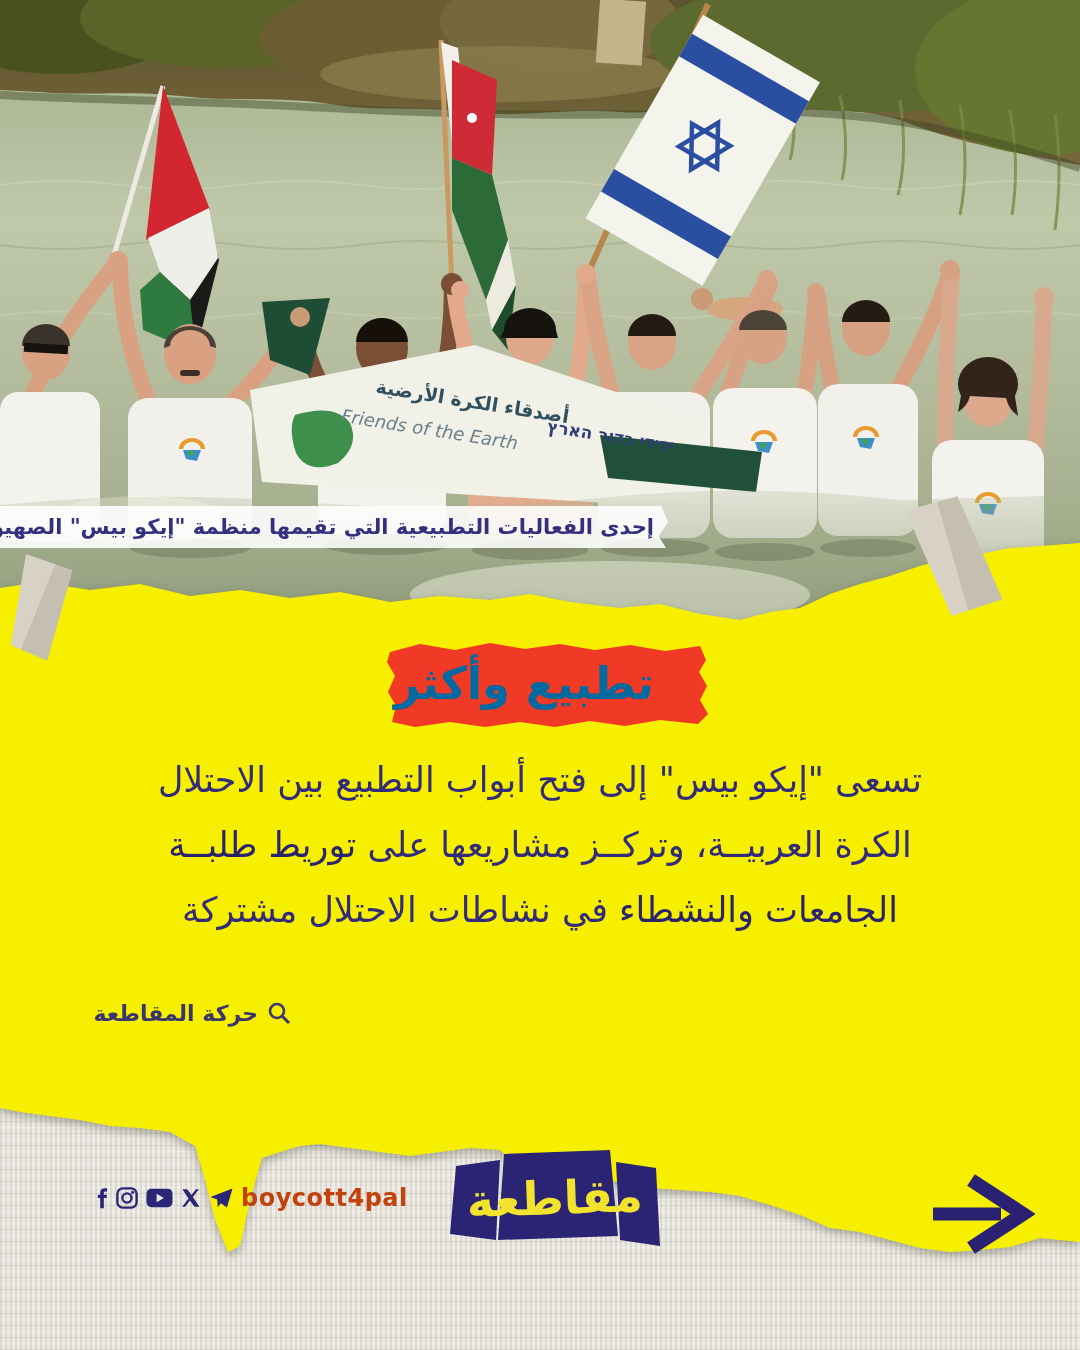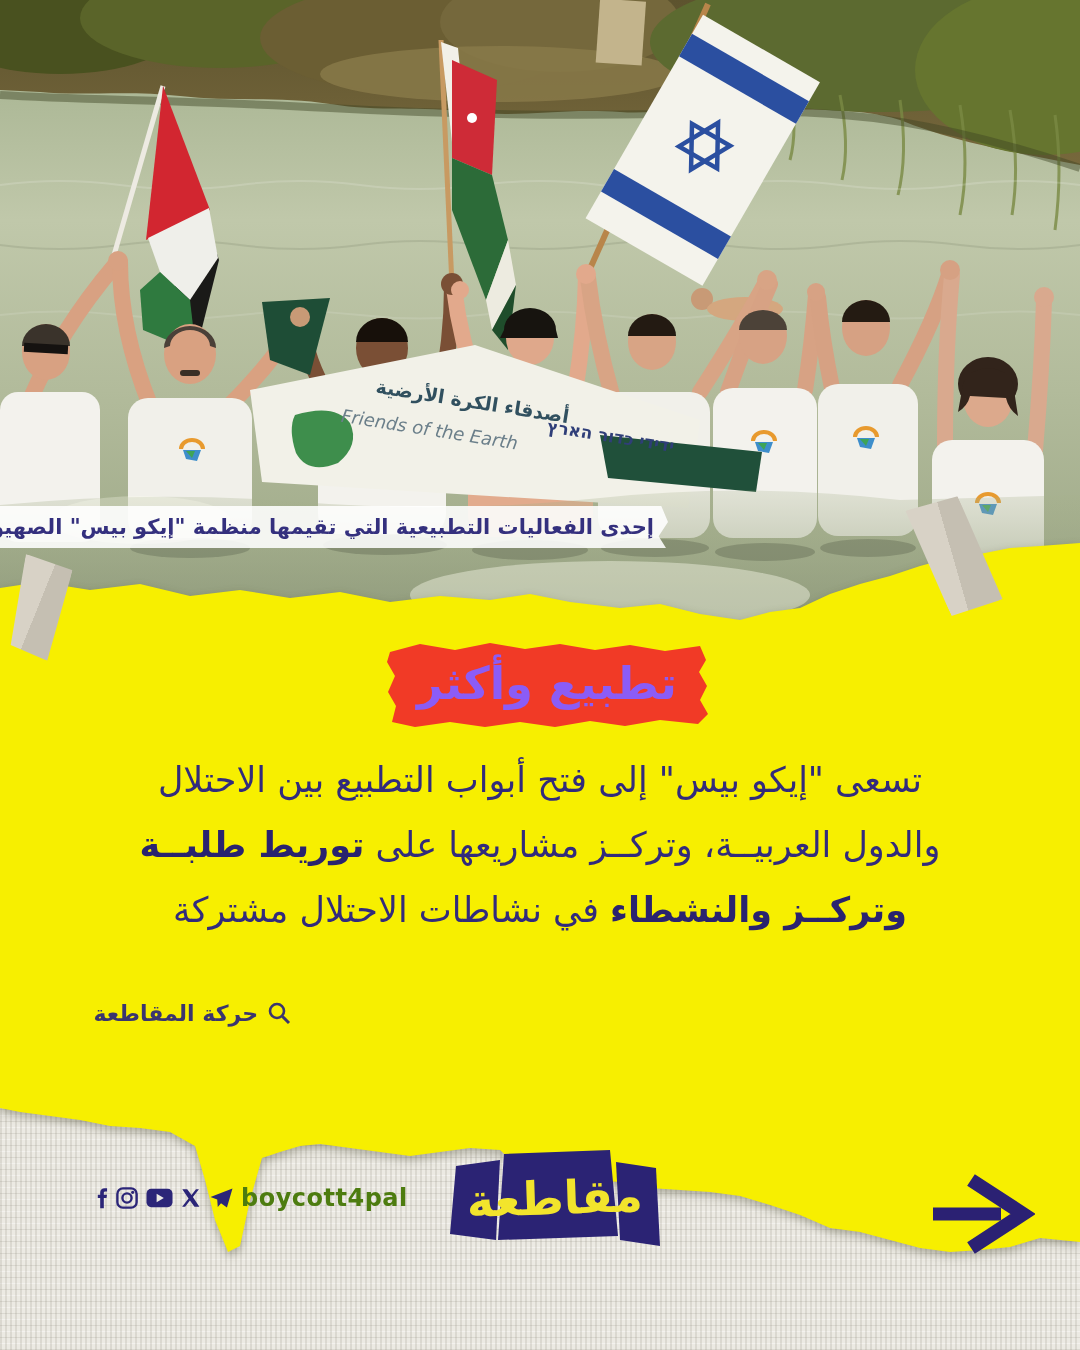--- a/index.html
+++ b/index.html
@@ -12,46 +12,46 @@
            background:rgba(255,255,255,.88);display:flex;align-items:center;
            direction:rtl;padding:0 14px;box-sizing:border-box;
            clip-path:polygon(0 0,99% 0,100% 38%,98.6% 72%,99.7% 100%,0 100%);}
   .caption span{font-size:21px;font-weight:800;color:#34307E;white-space:nowrap;}
 
   
   .torn{position:absolute;left:0;top:0;width:1080px;height:1350px;z-index:2;
         filter:drop-shadow(0 4px 5px rgba(50,50,20,.35));pointer-events:none;}
 
   
-  .badge-label{position:absolute;left:384px;top:636px;width:326px;height:94px;z-index:3;
+  .badge-label{position:absolute;left:361px;top:636px;width:326px;height:94px;z-index:3;
         display:flex;align-items:center;justify-content:center;
-        color:#8b5cf6;font-size:45px;font-weight:800;direction:rtl;}
+        color:#0369a1;font-size:45px;font-weight:800;direction:rtl;}
 
   
   .article{position:absolute;left:40px;top:748px;width:1000px;z-index:3;
            direction:rtl;text-align:center;color:#322B7C;}
   .pline{white-space:nowrap;font-size:35px;line-height:65px;font-weight:500;}
-  .pline .b{font-weight:700;color:#2A236F;}
+  .pline .b{font-weight:400;color:#2A236F;}
 
   .attribution{position:absolute;left:60px;top:998px;width:232px;height:30px;z-index:3;
                direction:rtl;display:flex;align-items:center;gap:8px;}
   .attribution span{font-size:22px;font-weight:800;color:#3A356F;white-space:nowrap;}
 
   
   .fabric{position:absolute;left:0;top:1040px;width:1080px;height:310px;z-index:0;
     background-color:#ECEAE3;
     background-image:
       repeating-linear-gradient(90deg, rgba(128,122,108,.16) 0 2px, rgba(0,0,0,0) 2px 5px),
       repeating-linear-gradient(0deg, rgba(118,112,98,.15) 0 1px, rgba(0,0,0,0) 1px 6px,
         rgba(255,255,255,.4) 6px 7px, rgba(0,0,0,0) 7px 12px);}
 
   .social-row{position:absolute;left:95px;top:1180px;height:36px;z-index:3;
               display:flex;align-items:center;gap:8px;}
   .social-row svg{display:block;}
-  .handle{font-size:24px;font-weight:800;color:#4d7c0f;letter-spacing:.5px;margin-right:4px;}
+  .handle{font-size:24px;font-weight:800;color:#c2410c;letter-spacing:.5px;margin-right:4px;}
 
   .logo{position:absolute;left:448px;top:1148px;width:216px;height:102px;z-index:3;}
   .next-arrow{position:absolute;left:925px;top:1172px;width:110px;height:84px;z-index:3;}
 
   
   .tape{position:absolute;z-index:7;
         background:linear-gradient(100deg,#D8D2C6 0 48%,#C5BFB2 48% 100%);
         box-shadow:2px 4px 6px rgba(50,50,30,.3);}
   .tape-left{left:14px;top:558px;width:50px;height:100px;transform:rotate(12deg);
              clip-path:polygon(2% 0,100% 6%,88% 100%,10% 92%);}
@@ -275,22 +275,22 @@
       L1080,1242 L1040,1238 L1010,1247 L980,1250 L950,1252 L920,1248 L890,1240 L860,1232 L830,1228 L800,1215 L770,1205 L740,1196 L710,1192 L680,1190 L650,1188 L620,1182 L590,1180 L560,1186 L530,1178 L500,1150 L470,1148 L440,1152 L410,1156 L380,1152 L350,1148 L320,1144 L300,1146 L280,1152 L262,1158 L250,1200 L240,1246 L228,1252 L215,1220 L205,1180 L195,1146 L170,1132 L140,1128 L110,1126 L80,1120 L50,1116 L20,1112 L0,1108 Z"></path>
     <path fill="#F13A26" d="M390,652 L420,644 L455,650 L490,643 L525,649 L560,644 L595,650 L630,645 L665,651 L700,646 L706,660 L699,672 L707,686 L700,700 L708,714 L698,724 L660,720 L625,726 L590,721 L555,727 L520,722 L485,727 L450,722 L415,727 L392,722 L396,706 L388,692 L395,676 L387,662 Z"></path>
   </svg>
 
   <div class="badge-label">
     <span>تطبيع وأكثر</span>
   </div>
 
   <div class="article">
     <div class="pline"><span>تسعى "إيكو بيس" إلى فتح أبواب التطبيع بين الاحتلال</span></div>
-    <div class="pline"><span>والدول العربيــة، وتركــز مشاريعها على </span><span class="b">توريط طلبــة</span></div>
-    <div class="pline"><span class="b">وتركــز والنشطاء</span><span> في نشاطات الاحتلال مشتركة</span></div>
+    <div class="pline"><span>الكرة العربيــة، وتركــز مشاريعها على </span><span class="b">توريط طلبــة</span></div>
+    <div class="pline"><span class="b">الجامعات والنشطاء</span><span> في نشاطات الاحتلال مشتركة</span></div>
   </div>
 
   <div class="attribution">
     <svg width="26" height="26" viewBox="0 0 26 26">
       <circle cx="11" cy="11" r="7" fill="none" stroke="#3A356F" stroke-width="2.6"></circle>
       <line x1="16.5" y1="16.5" x2="23" y2="23" stroke="#3A356F" stroke-width="3"></line>
     </svg>
     <span>حركة المقاطعة</span>
   </div>
 

